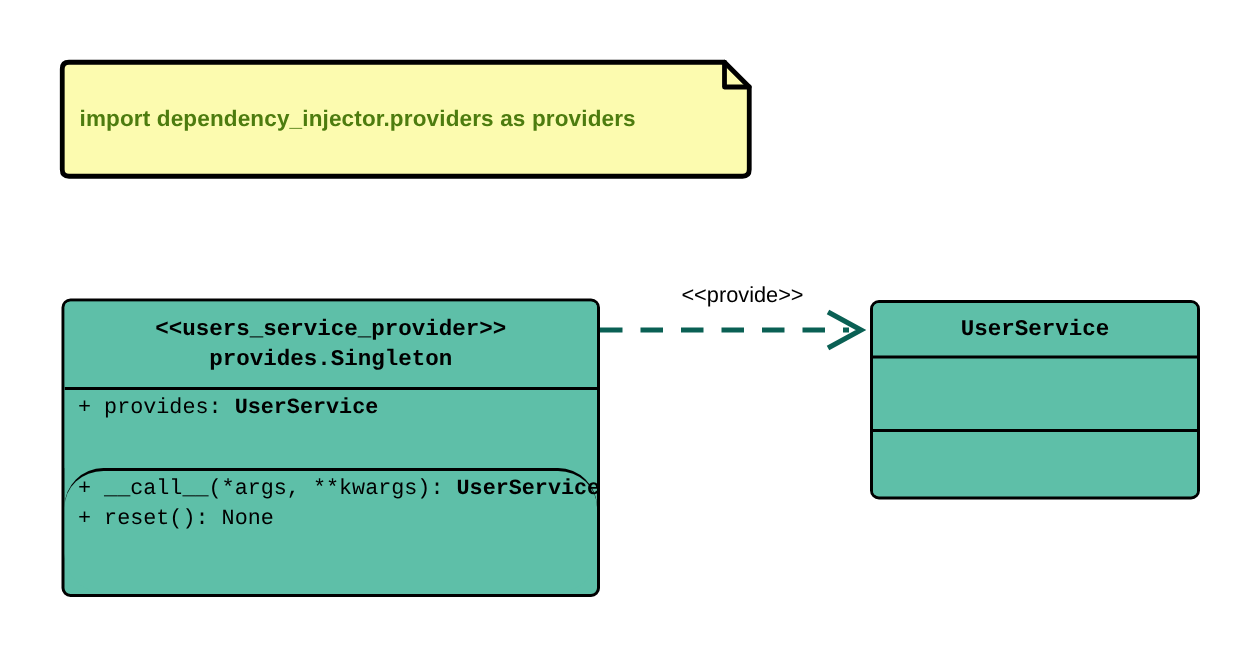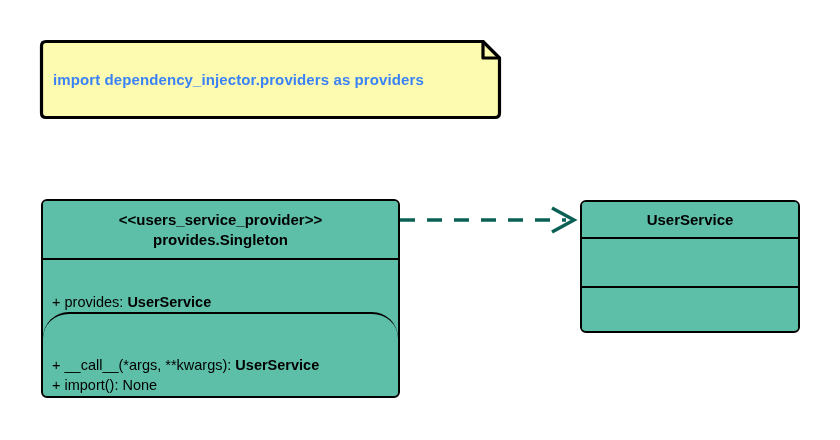--- a/index.html
+++ b/index.html
@@ -39,54 +39,55 @@
     position: absolute;
     left: 14px;
     top: 0;
     width: 449px;
     height: 81px;
     display: flex;
     align-items: center;
     justify-content: flex-start;
     font-size: 15px;
     font-weight: bold;
-    color: #3b82f6;
+    color: #4d7c0f;
     letter-spacing: 0.1px;
     white-space: nowrap;
   }
 
   
   .uml-class {
     position: absolute;
     box-sizing: border-box;
     background: #5ebfa8;
     border: 2.5px solid #000000;
     border-radius: 6px;
     overflow: hidden;
+    font-family: Liberation Mono, monospace;
   }
   .uml-class-compartment {
     box-sizing: border-box;
     background: #5ebfa8;
     position: relative;
   }
   .uml-class-compartment + .uml-class-compartment {
     border-top: 2.5px solid #000000;
   }
   .compartment-title {
     display: flex;
     flex-direction: column;
     align-items: center;
     justify-content: center;
     text-align: center;
   }
   .compartment-body {
     display: flex;
     flex-direction: column;
-    justify-content: flex-end;
-    padding: 20px 0 0 9px;
+    justify-content: flex-start;
+    padding: 2px 0 0 9px;
   }
   .uml-line {
     font-size: 14.5px;
     color: #000000;
     line-height: 20px;
     white-space: nowrap;
   }
   .uml-line.title-line {
     font-weight: bold;
     font-size: 15px;
@@ -172,21 +173,21 @@
     </div>
 
     <div class="uml-class-compartment compartment-body c-methods">
       <div class="uml-line">
         <span>+</span>
         <span>__call__(*args, **kwargs):</span>
         <b>UserService</b>
       </div>
       <div class="uml-line">
         <span>+</span>
-        <span>import():</span>
+        <span>reset():</span>
         <span>None</span>
       </div>
     </div>
   </div>
 
   <div class="uml-class" id="service-class">
 
     <div class="uml-class-compartment compartment-title c-title">
       <div class="uml-line title-line">UserService</div>
     </div>
@@ -194,14 +195,15 @@
     <div class="uml-class-compartment c-attrs"></div>
 
     <div class="uml-class-compartment c-methods"></div>
   </div>
 
   <svg class="connector-layer" viewBox="0 0 840 440" width="840" height="440">
     <line x1="400" y1="220" x2="566" y2="220" stroke="#0a6054" stroke-width="3.4" stroke-dasharray="15 12"></line>
     <path d="M 552 208 L 574 220 L 552 232" fill="none" stroke="#0a6054" stroke-width="3.4" stroke-linecap="butt" stroke-linejoin="miter"></path>
   </svg>
 
+  <div class="connector-label">&lt;&lt;provide&gt;&gt;</div>
 
 </div>
 
 </body></html>

